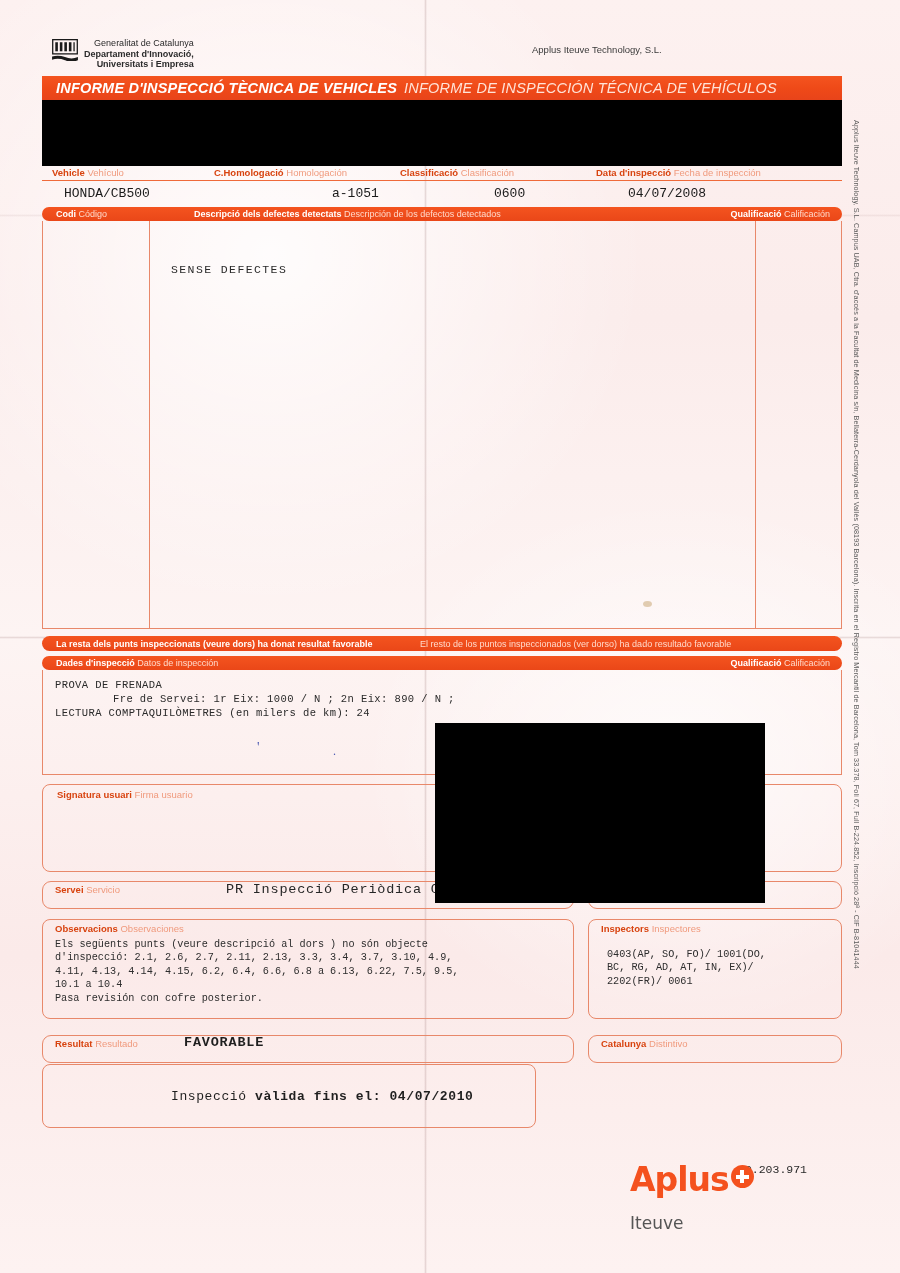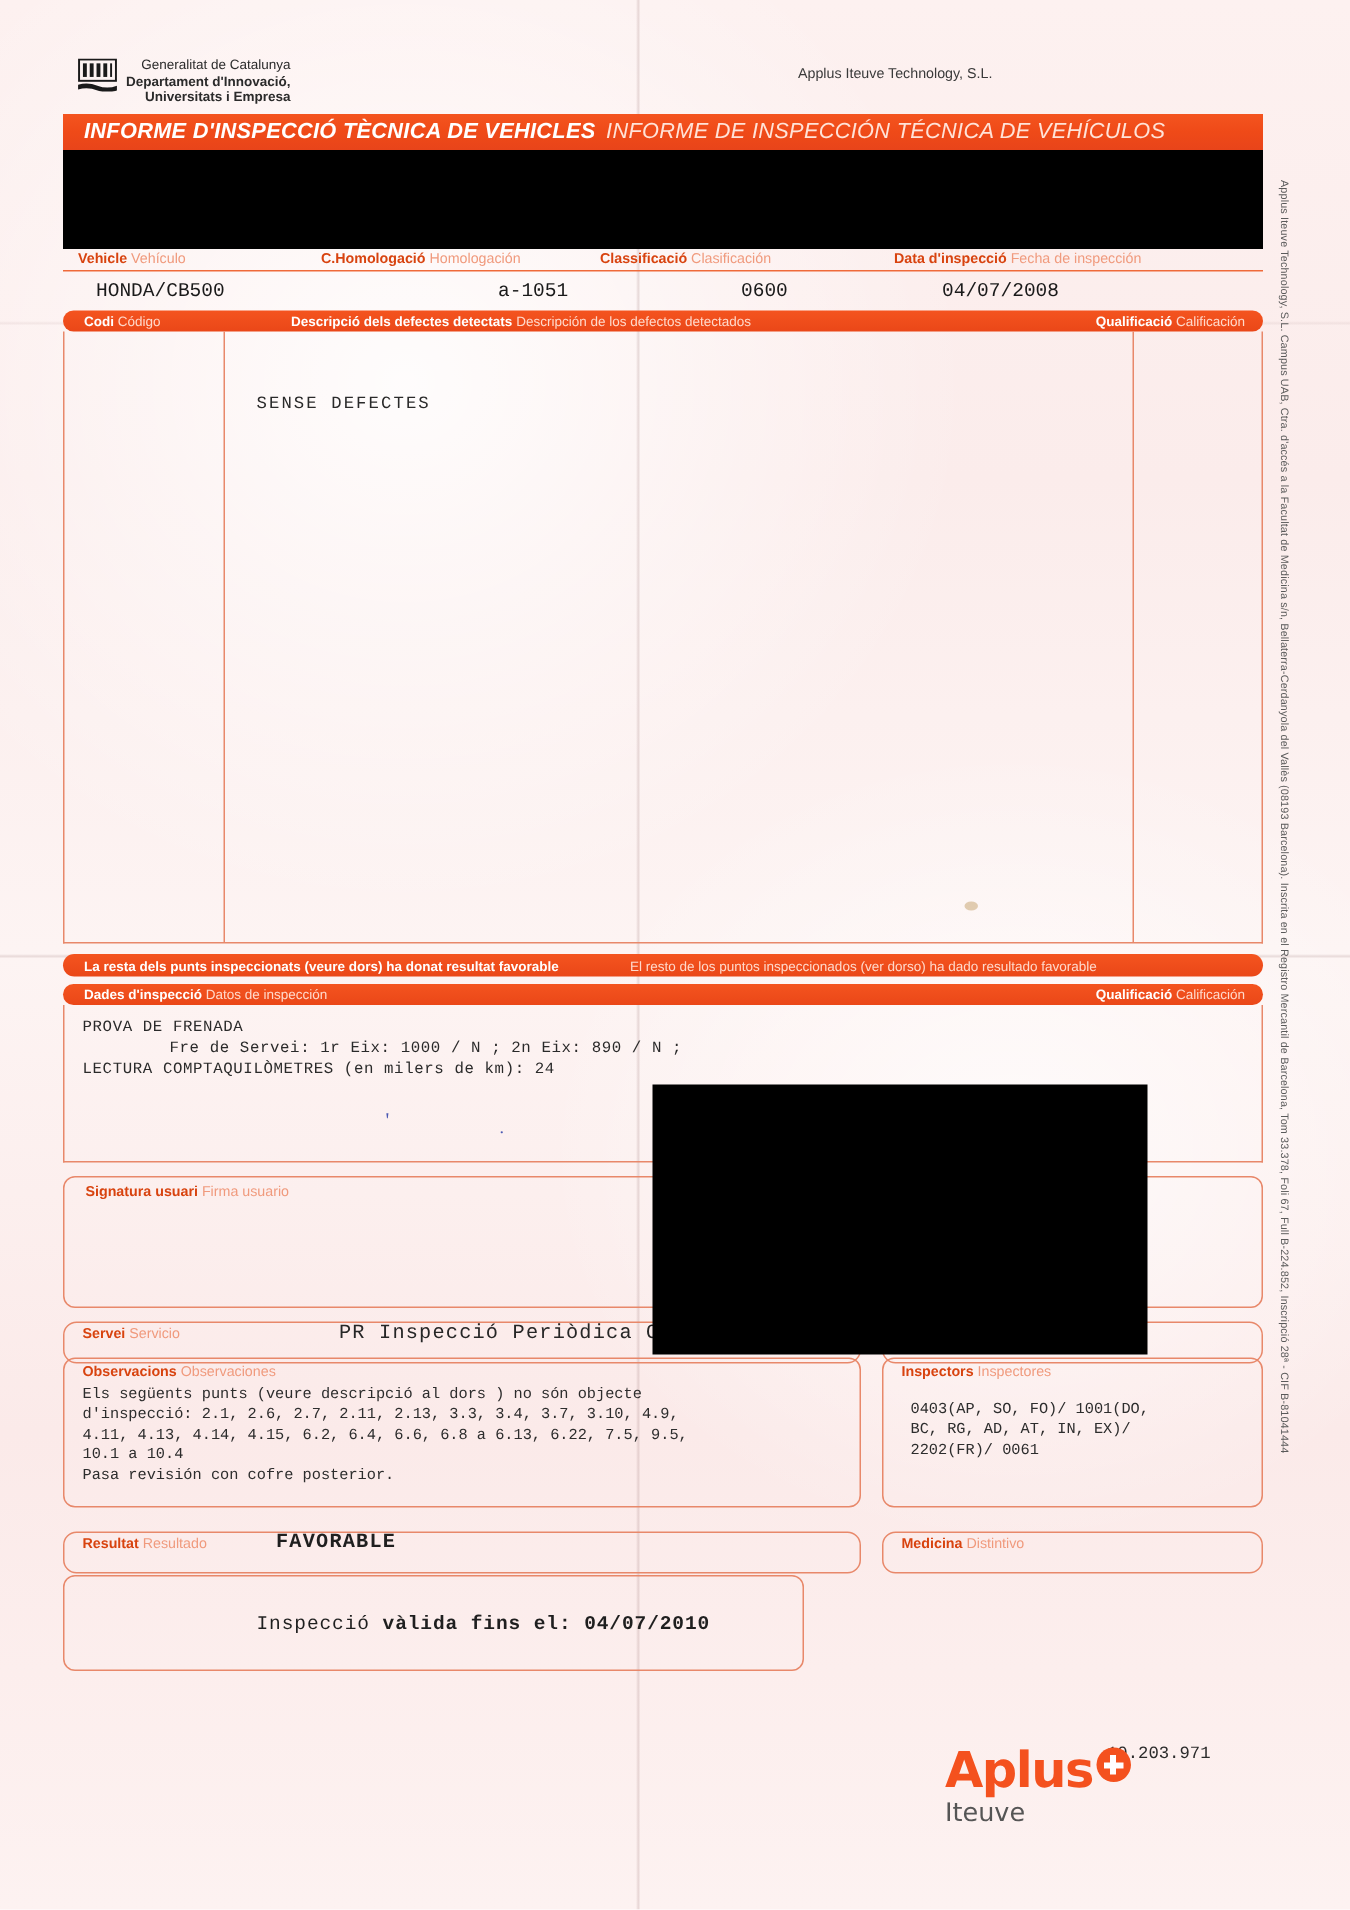--- a/index.html
+++ b/index.html
@@ -265,21 +265,21 @@
   .linia-val {
     position: absolute;
     left: 110px;
     top: 4px;
     font-family: "Liberation Mono", monospace;
     font-size: 11px;
     color: #262626;
   }
 
   
-  .row3 { position: relative; margin-top: 2px; height: 107px; }
+  .row3 { position: relative; margin-top: 16px; height: 107px; }
   .obs-box, .insp-box {
     position: absolute;
     border: 1px solid #e8886a;
     border-radius: 8px;
     box-sizing: border-box;
     height: 100px;
   }
   .obs-box { left: 0; width: 532px; }
   .insp-box { left: 546px; width: 254px; }
   .box-lbl {
@@ -382,21 +382,21 @@
   .applus-cross .v {
     position: absolute;
     top: 5px; bottom: 5px; left: 9.5px;
     width: 4px;
     background: #fff;
   }
   .iteuve {
     font-family: "DejaVu Sans", sans-serif;
     font-size: 17px;
     color: #555;
-    margin-top: 2px;
+    margin-top: 16px;
   }
   .distintiu-num {
     position: absolute;
     left: 738px;
     top: 1163px;
     font-family: "Liberation Mono", monospace;
     font-size: 11.5px;
     color: #2b2b2b;
   }
 
@@ -596,21 +596,21 @@
       <div class="pill" style="left:0; width:532px;">
         <span class="lbl2">
           <span class="ca" style="color:#d8430f; font-weight:bold">Resultat</span>
           <span class="es" style="color:#f09a7d">Resultado</span>
         </span>
       </div>
       <div class="result-val">FAVORABLE</div>
 
       <div class="pill" style="left:546px; width:254px;">
         <span class="lbl2">
-          <span class="ca" style="color:#d8430f; font-weight:bold">Medicina</span>
+          <span class="ca" style="color:#d8430f; font-weight:bold">Catalunya</span>
           <span class="es" style="color:#f09a7d">Distintivo</span>
         </span>
       </div>
     </div>
 
     <div class="valid-box">
       <div class="valid-text">
         <span>Inspecció </span><b>vàlida fins el: 04/07/2010</b>
       </div>
     </div>

